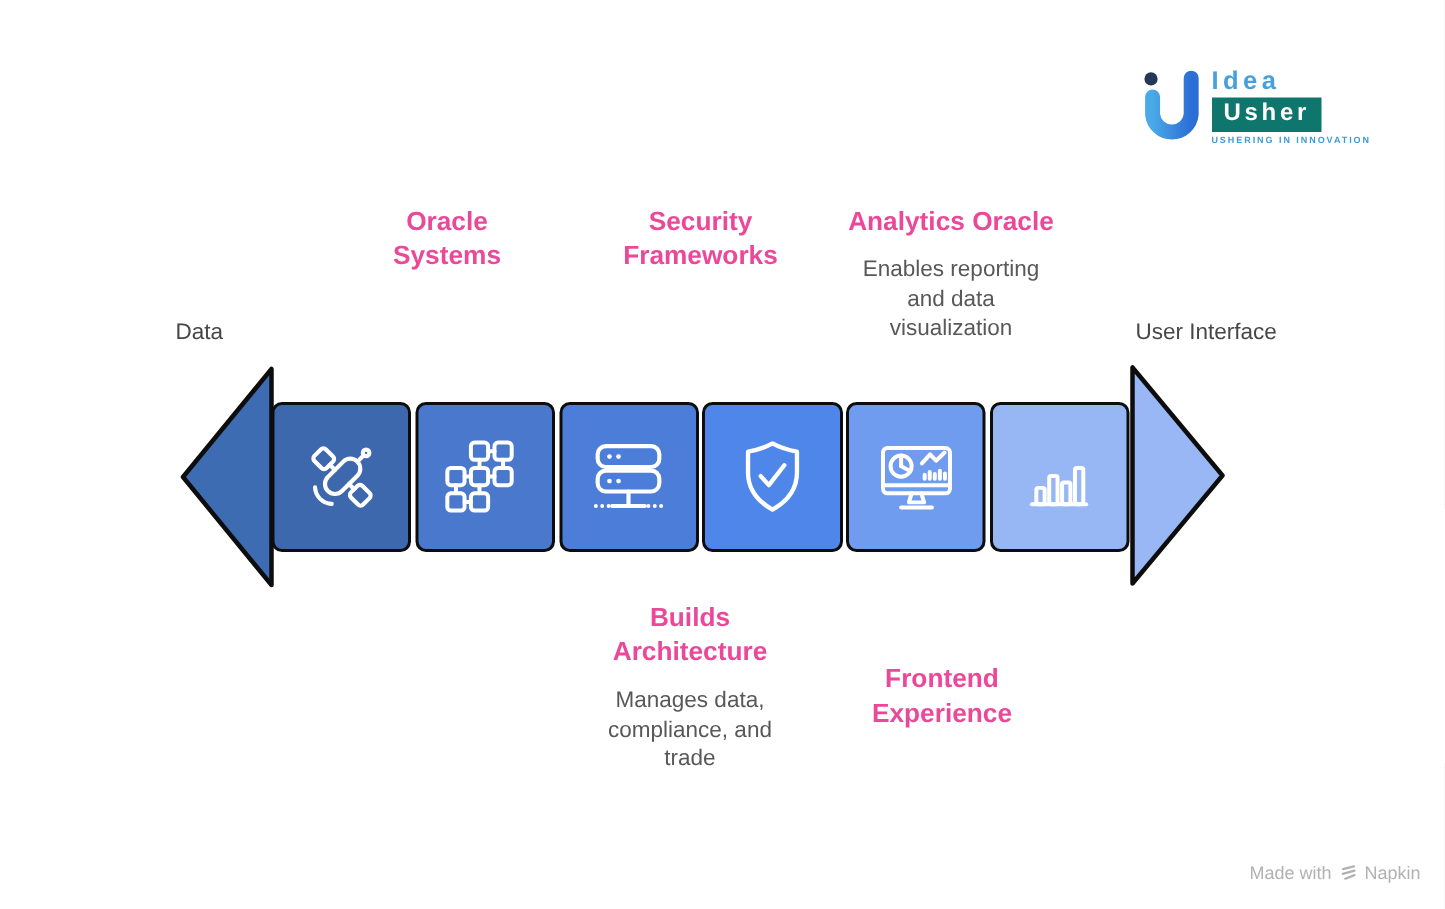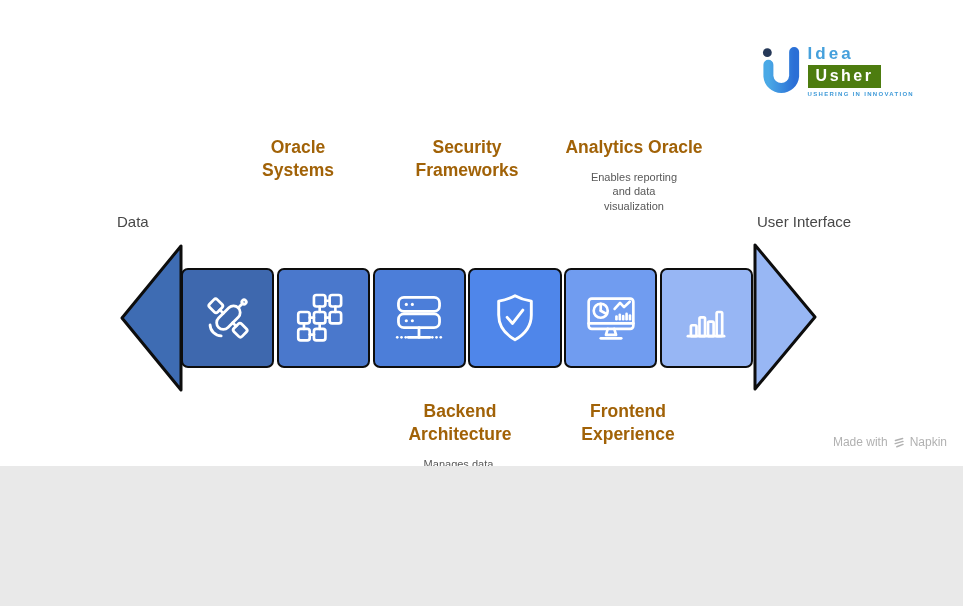--- a/index.html
+++ b/index.html
@@ -1,49 +1,49 @@
 <!DOCTYPE html>
 <html><head>
 <meta charset="utf-8">
 <style>
   * { margin:0; padding:0; box-sizing:border-box; }
   body { background:#e9e9e9; font-family:"Liberation Sans", sans-serif; }
-  .canvas { position:relative; width:963px; height:466px; background:#ffffff; overflow:hidden; font-family:"Liberation Sans", sans-serif; }
+  .canvas { position:relative; width:963px; height:606px; background:#ffffff; overflow:hidden; font-family:"Liberation Sans", sans-serif; }
 
   
   .logo { position:absolute; top:45px; right:49px; display:flex; align-items:flex-start; gap:6px; }
   .logo-text { display:flex; flex-direction:column; align-items:flex-start; }
   .logo-idea { font-size:17px; font-weight:bold; color:#45a0dc; letter-spacing:3px; line-height:1; }
-  .logo-usher { background:#4d7c0f; color:#ffffff; font-weight:bold; font-size:16px; letter-spacing:2.5px; padding:2px 8px 3px; margin-top:3px; line-height:1.1; }
+  .logo-usher { background:#0f766e; color:#ffffff; font-weight:bold; font-size:16px; letter-spacing:2.5px; padding:2px 8px 3px; margin-top:3px; line-height:1.1; }
   .logo-tagline { font-size:6px; font-weight:bold; color:#3f9ad8; letter-spacing:1.3px; margin-top:3px; white-space:nowrap; }
 
   
   .side-label { position:absolute; top:213px; font-size:15px; color:#474747; }
   .side-label.left { left:117px; }
   .side-label.right { left:757px; }
 
   
   .flow-item { position:absolute; width:200px; text-align:center; }
   .flow-item.top { top:136px; }
   .flow-item.bottom { top:400px; }
-  .item-title { font-size:17.5px; font-weight:bold; color:#a16207; line-height:1.32; white-space:pre-line; }
-  .item-desc { font-size:11px; color:#585858; line-height:1.3; margin-top:11px; white-space:pre-line; }
+  .item-title { font-size:17.5px; font-weight:bold; color:#ec4899; line-height:1.32; white-space:pre-line; }
+  .item-desc { font-size:15px; color:#585858; line-height:1.3; margin-top:11px; white-space:pre-line; }
   .pos-t1 { left:198px; } .pos-t2 { left:367px; } .pos-t3 { left:534px; }
-  .pos-b1 { left:196px; } .pos-b2 { left:360px; } .pos-b3 { left:528px; }
+  .pos-b1 { left:196px; } .pos-b2 { left:360px; } .pos-b3 { left:528px;margin-top:41px; }
 
   
   .arrowhead { position:absolute; }
   .arrowhead.left { left:119px; top:243px; }
   .arrowhead.right { left:751px; top:242px; }
   .band { position:absolute; left:181px; top:268px; width:572px; height:100px; display:flex; gap:2.5px; }
   .segment { flex:1; border:2.5px solid #0d0d0d; border-radius:7px; display:flex; align-items:center; justify-content:center; }
   .segment svg { display:block; }
 
   
-  .footer { position:absolute; right:16px; bottom:17px; display:flex; align-items:flex-end; gap:5px; color:#b1b1b1; font-size:12px; }
+  .footer { position:absolute; right:16px; bottom:17px; display:flex; align-items:center; gap:5px; color:#b1b1b1; font-size:12px; }
 </style>
 </head>
 <body>
 
 <div class="canvas">
 
   <div class="logo">
     <svg width="42" height="52" viewBox="0 0 40 48">
       <defs>
         <linearGradient id="ug" x1="0" y1="0" x2="1" y2="0">
@@ -174,21 +174,21 @@
       </svg>
     </div>
 
   </div>
 
   <svg class="arrowhead right" width="67" height="150" viewBox="0 0 67 150">
     <polygon points="4,3 4,147 64,75" stroke="#0d0d0d" stroke-width="3" stroke-linejoin="round" fill="#98b7f4"></polygon>
   </svg>
 
   <div class="flow-item bottom pos-b2">
-    <div class="item-title">Backend
+    <div class="item-title">Builds
 Architecture</div>
     <div class="item-desc">Manages data,
 compliance, and
 trade</div>
   </div>
   <div class="flow-item bottom pos-b3">
     <div class="item-title">Frontend
 Experience</div>
   </div>
 

